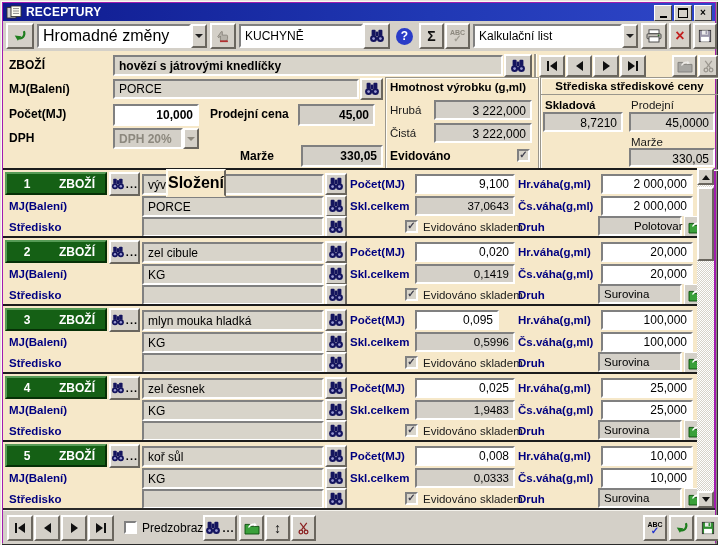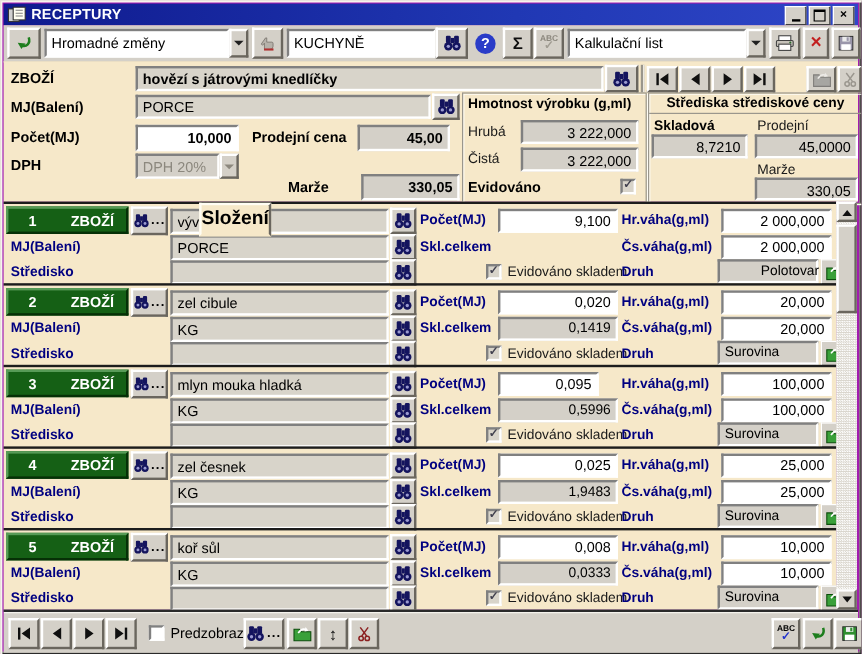--- a/index.html
+++ b/index.html
@@ -156,21 +156,21 @@
     </div>
   </div>
 
   <div class="abs toolbar">
     <div class="btn" style="left:3px;width:28px;">
       <svg class="ic">
           <use href="#i-undo"></use>
         </svg>
     </div>
     <div class="abs" style="left:34px;top:3px;width:170px;height:24px;display:flex;">
-      <div class="inset" style="flex:1;display:flex;align-items:center;padding-left:4px;font-size:12px;background:#fff;">Hromadné změny</div>
+      <div class="inset" style="flex:1;display:flex;align-items:center;padding-left:4px;font-size:16px;background:#fff;">Hromadné změny</div>
       <div class="dd-btn">
           <i class="dd-tri"></i>
         </div>
     </div>
     <div class="btn dis" style="left:207px;width:26px;">
       <svg class="ic">
           <use href="#i-hand"></use>
         </svg>
     </div>
     <input class="abs field white" style="left: 236px; top: 3px; width: 124px; height: 24px;" value="KUCHYNĚ">
@@ -255,21 +255,21 @@
         </svg>
     </div>
 
     <span class="abs lbl" style="left:6px;top:56px;">Počet(MJ)</span>
     <input class="abs field white num" style="left: 110px; top: 53px; width: 86px; height: 22px; font-weight: bold;" value="10,000">
     <span class="abs lbl" style="left:207px;top:56px;">Prodejní cena</span>
     <div class="abs gval" style="left:295px;top:53px;width:77px;height:22px;font-weight:bold;">45,00</div>
 
     <span class="abs lbl" style="left:6px;top:80px;">DPH</span>
     <div class="abs" style="left:110px;top:77px;width:86px;height:21px;display:flex;">
-      <div class="gval" style="flex:1;text-align:left;color:#8c887e;font-weight:normal;">DPH 20%</div>
+      <div class="gval" style="flex:1;text-align:left;color:#8c887e;font-weight:bold;">DPH 20%</div>
       <div class="dd-btn">
           <i class="dd-tri dis"></i>
         </div>
     </div>
 
     <div class="abs etchbox" style="left:382px;top:26px;width:152px;height:91px;">
       <span class="abs paneltitle" style="left:4px;top:3px;">Hmotnost výrobku (g,ml)</span>
       <span class="abs plain" style="left:4px;top:26px;">Hrubá</span>
       <div class="abs gval" style="left:48px;top:22px;width:98px;height:20px;">3 222,000</div>
       <span class="abs plain" style="left:4px;top:49px;">Čistá</span>
@@ -323,20 +323,21 @@
       <input class="abs field white num" style="left: 598px; top: 4px; width: 92px; height: 20px;" value="2 000,000">
 
       <span class="abs nlbl" style="left:6px;top:30px;">MJ(Balení)</span>
       <input class="abs field" style="left: 139px; top: 26px; width: 182px; height: 21px;" value="PORCE">
       <div class="btn" style="left:322px;top:25px;width:22px;height:22px;">
         <svg class="ic">
             <use href="#i-binoc"></use>
           </svg>
       </div>
       <span class="abs nlbl" style="left:347px;top:30px;">Skl.celkem</span>
+      <div class="abs gval" style="left:412px;top:26px;width:100px;height:20px;font-size:11.5px;">37,0643</div>
       <span class="abs nlbl" style="left:515px;top:30px;">Čs.váha(g,ml)</span>
       <input class="abs field white num" style="left: 598px; top: 26px; width: 92px; height: 20px;" value="2 000,000">
 
       <span class="abs nlbl" style="left:6px;top:51px;">Středisko</span>
       <input class="abs field" style="left: 139px; top: 47px; width: 182px; height: 20px;" value="">
       <div class="btn" style="left:322px;top:46px;width:22px;height:22px;">
         <svg class="ic">
             <use href="#i-binoc"></use>
           </svg>
       </div>

